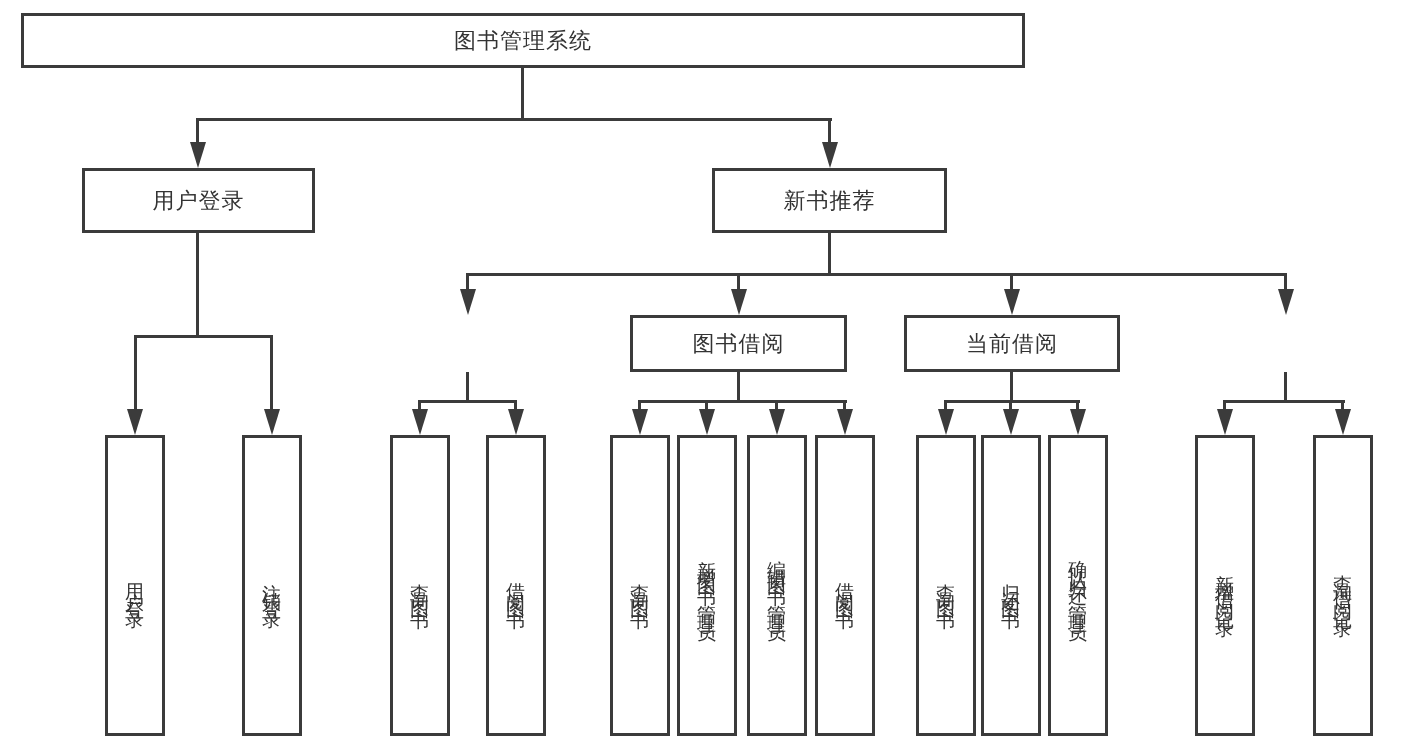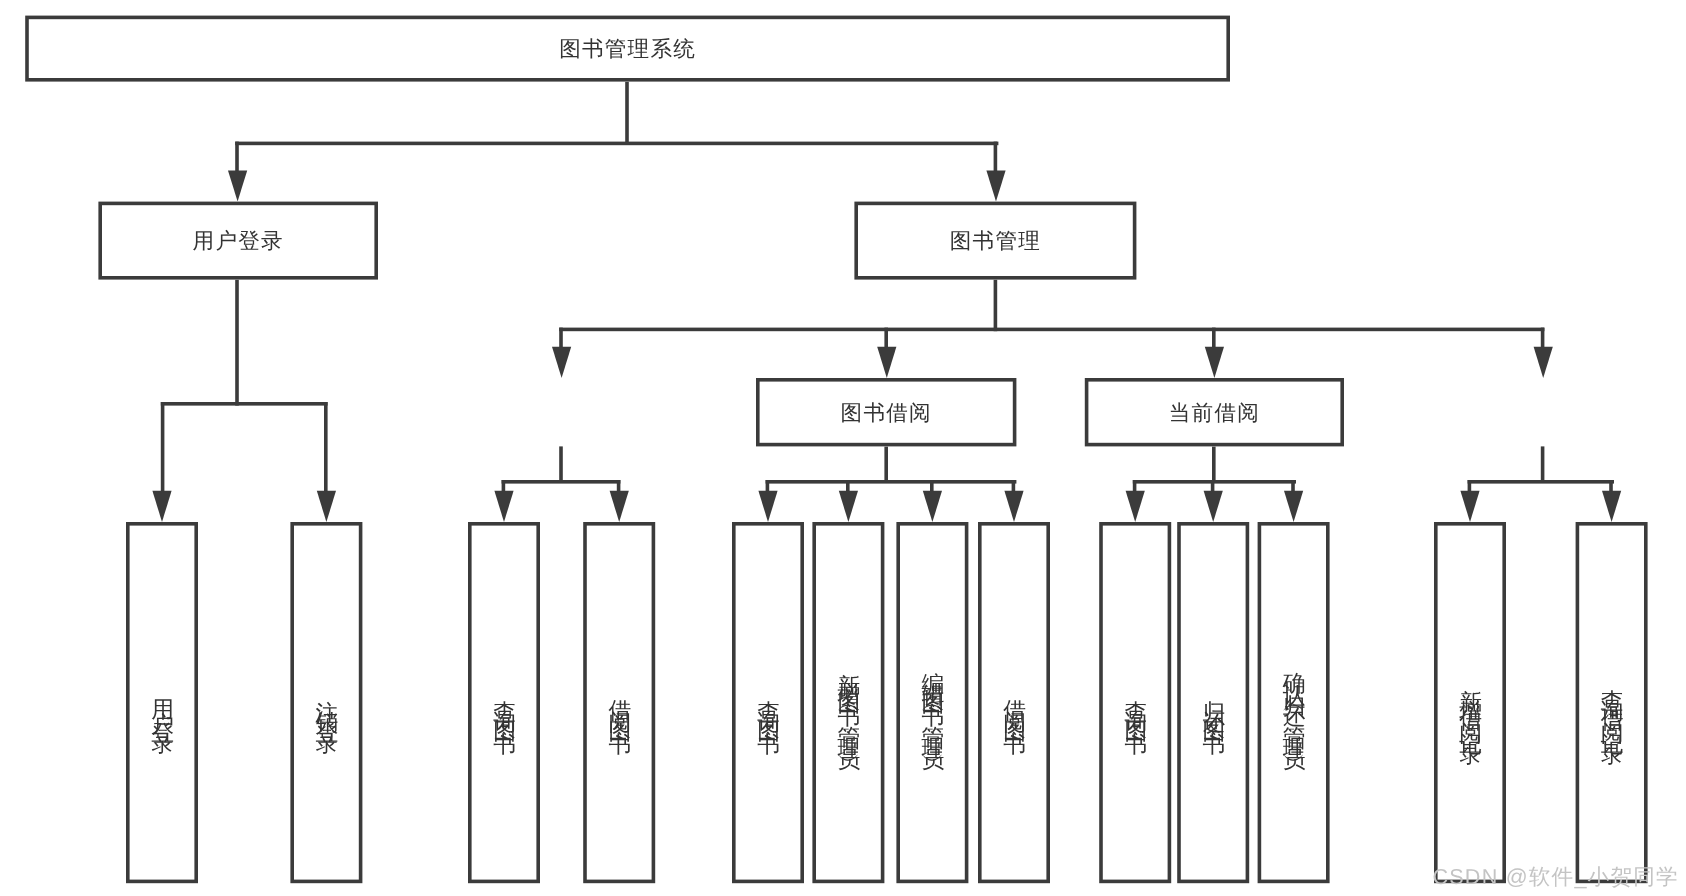--- a/index.html
+++ b/index.html
@@ -14,21 +14,21 @@
     color: var(--text, #333333);
   }
   .box {
     position: absolute;
     background: var(--box-background, #ffffff);
     border: 3px solid var(--line, #3b3b3b);
     display: flex;
     align-items: center;
     justify-content: center;
   }
-  .hbox .lbl { font-size: 18px; letter-spacing: 1px; white-space: nowrap; }
+  .hbox .lbl { font-size: 22px; letter-spacing: 1px; white-space: nowrap; }
   .vbox { top: 435px; width: 60px; height: 301px; }
   .vbox .vlbl {
     writing-mode: vertical-rl;
     text-orientation: mixed;
     font-size: 19px;
     letter-spacing: 9px;
     line-height: 1;
   }
   .vl { position: absolute; width: 3px; background: var(--line, #3b3b3b); }
   .hl { position: absolute; height: 3px; background: var(--line, #3b3b3b); }
@@ -112,21 +112,21 @@
   <div class="arr" style="left:1335px;top:409px"></div>
 
   <div class="box hbox" style="left:21px;top:13px;width:1004px;height:55px">
     <span class="lbl">图书管理系统</span>
   </div>
 
   <div class="box hbox" style="left:82px;top:168px;width:233px;height:65px">
     <span class="lbl">用户登录</span>
   </div>
   <div class="box hbox" style="left:712px;top:168px;width:235px;height:65px">
-    <span class="lbl">图书管理</span>
+    <span class="lbl">新书推荐</span>
   </div>
 
   <div class="box hbox" style="left:904px;top:315px;width:216px;height:57px">
     <span class="lbl">当前借阅</span>
   </div>
   <div class="box hbox" style="left:630px;top:315px;width:217px;height:57px">
     <span class="lbl">图书借阅</span>
   </div>
 
   <div class="box vbox" style="left:105px">
@@ -166,15 +166,14 @@
     <span class="vlbl">确认归还（管理员）</span>
   </div>
 
   <div class="box vbox" style="left:1195px">
     <span class="vlbl">新增借阅记录</span>
   </div>
   <div class="box vbox" style="left:1313px">
     <span class="vlbl">查询借阅记录</span>
   </div>
 
-  <div class="watermark">CSDN @软件_小贺同学</div>
 
 </div>
 
 </body></html>

